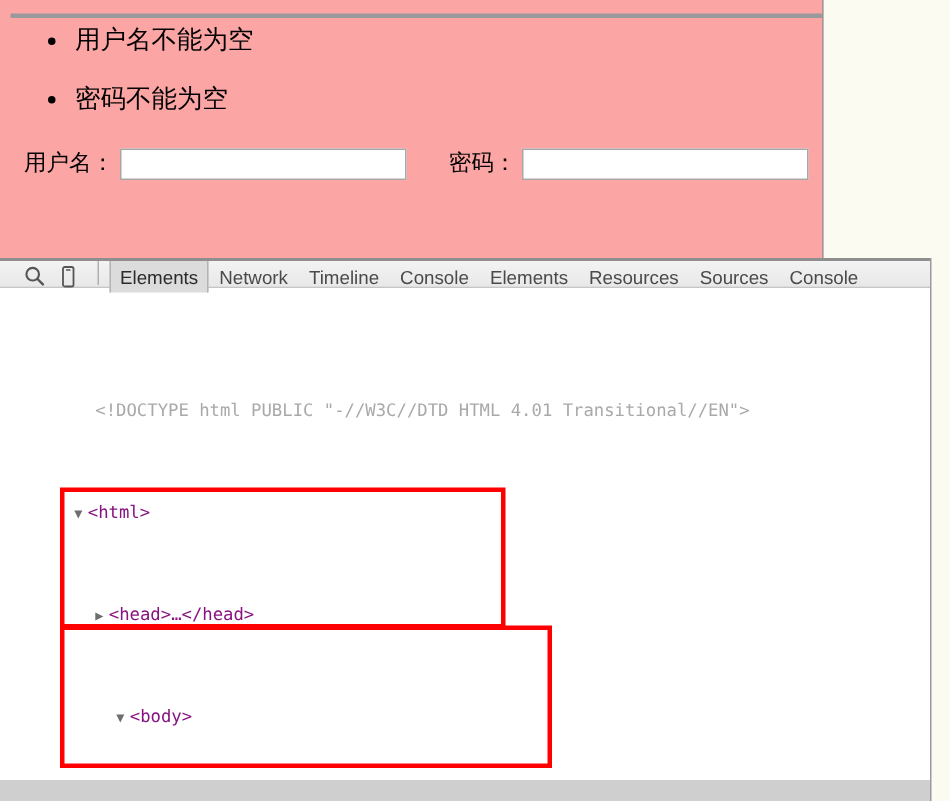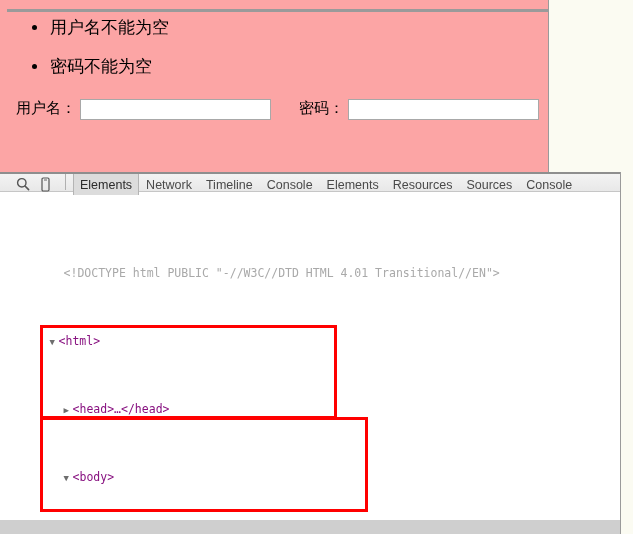--- a/index.html
+++ b/index.html
@@ -264,21 +264,21 @@
     </div>
 
     <div class="dom-row" style="padding-left:8px;">
       <span class="arrow">▼</span><span class="tw">&lt;html&gt;</span>
     </div>
 
     <div class="dom-row" style="padding-left:22px;">
       <span class="arrow">▶</span><span class="tw">&lt;head&gt;…&lt;/head&gt;</span>
     </div>
 
-    <div class="dom-row" style="padding-left:22px;">
+    <div class="dom-row" style="padding-left:22px;margin-left:14px;">
       <span class="arrow">▼</span><span class="tw">&lt;body&gt;</span>
     </div>
 
     <div class="dom-row selected" style="padding-left:32px;">
       
     </div>
 
     
 
     

